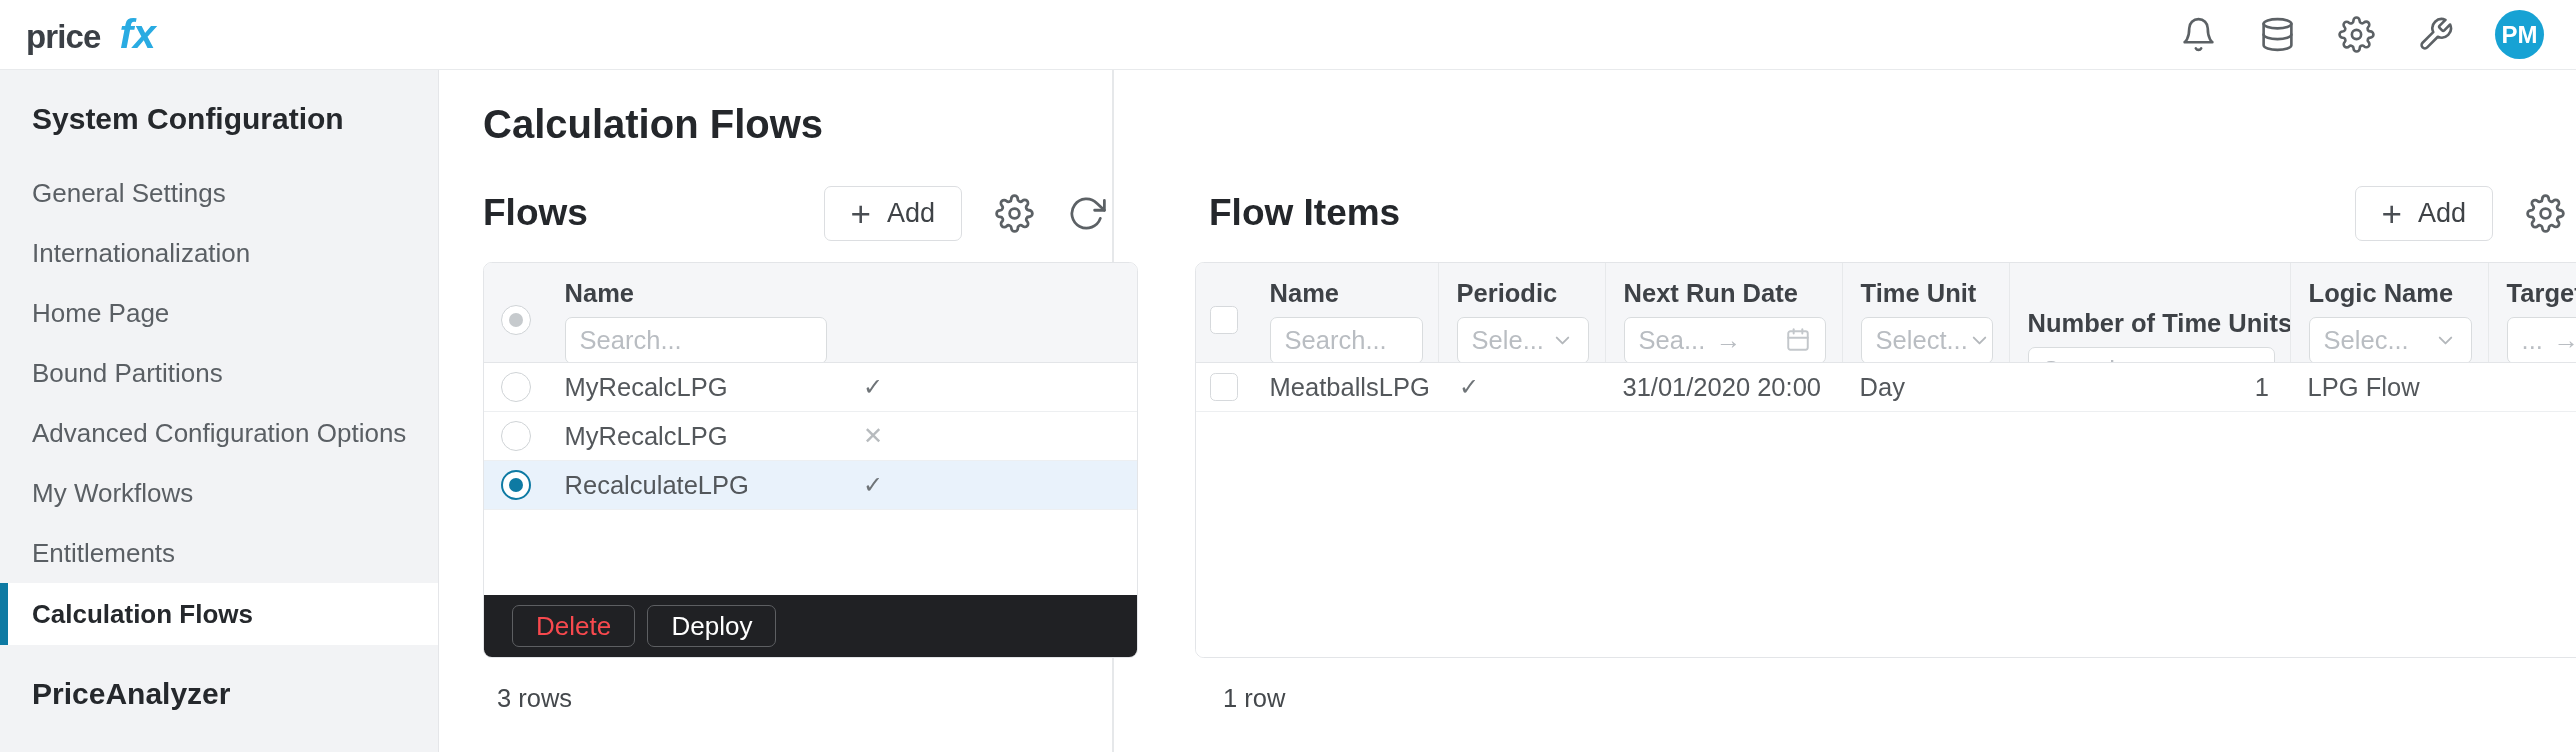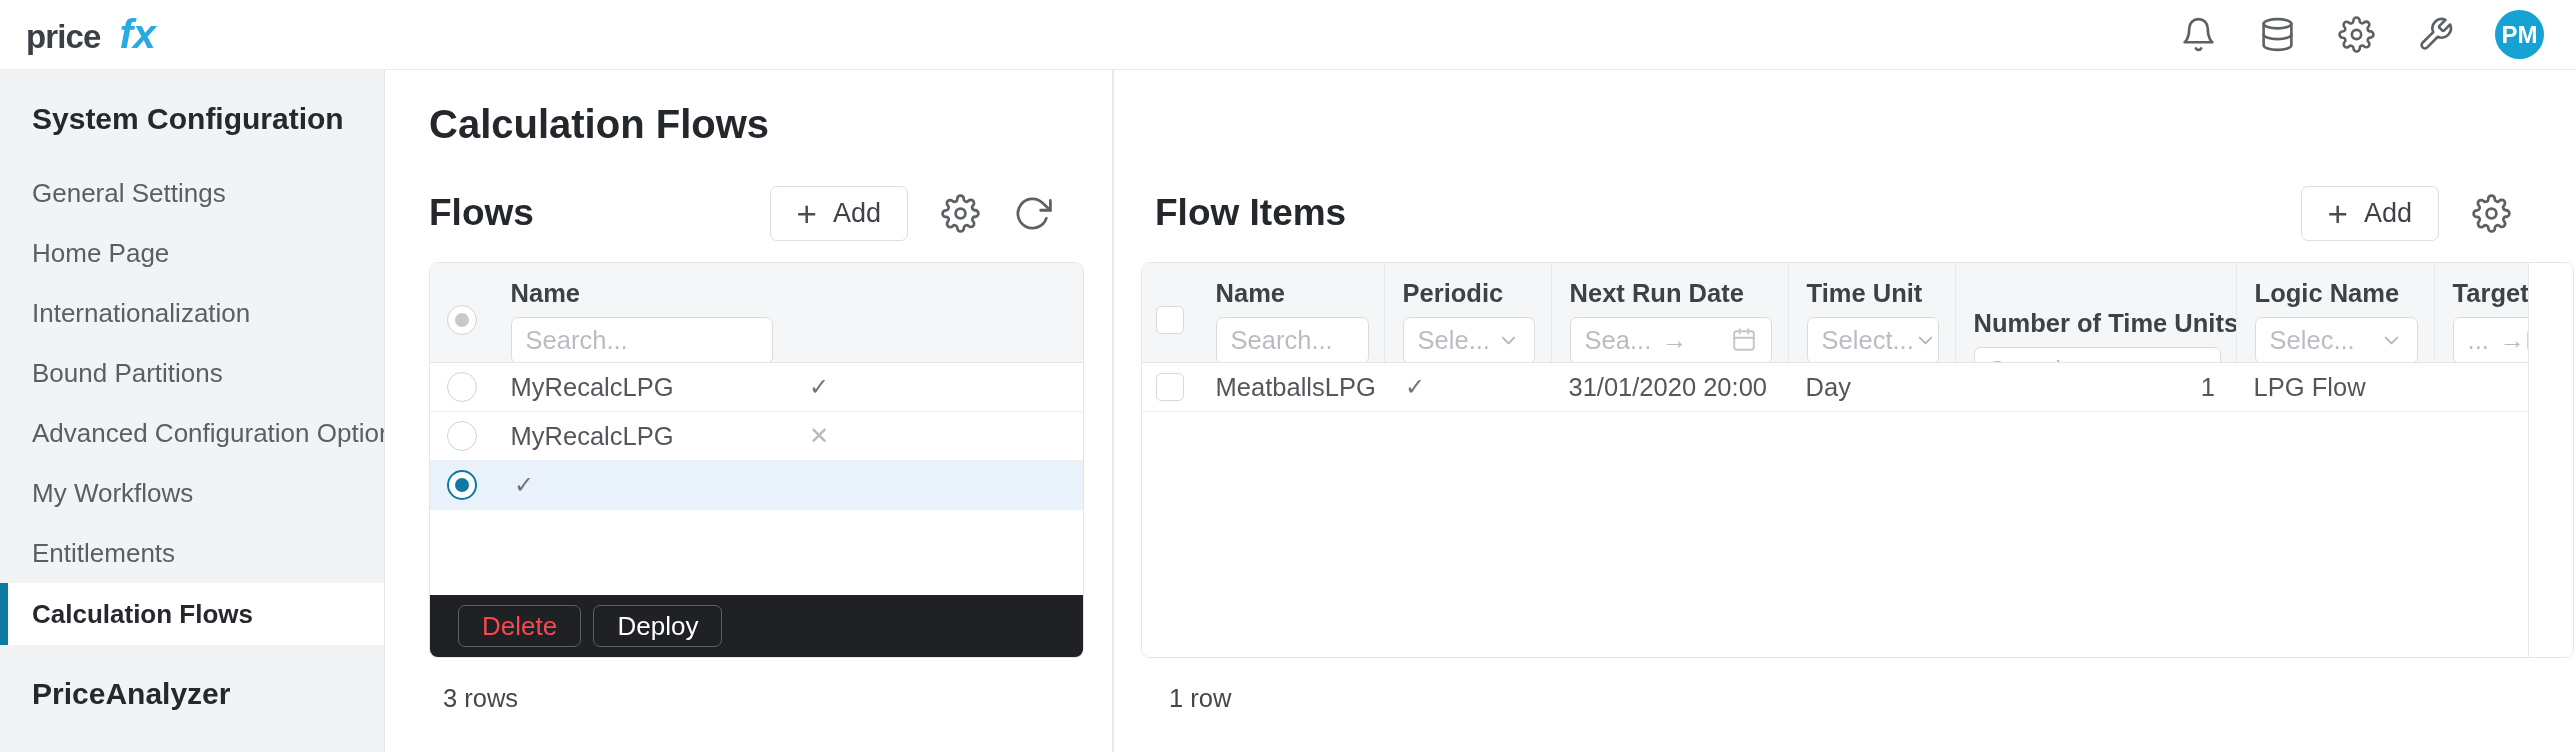--- a/index.html
+++ b/index.html
@@ -23,21 +23,21 @@
   .avatar {
     width: 49px; height: 49px; border-radius: 50%; background: #17a2d4;
     color: #fff; font-weight: bold; font-size: 24px; display: flex;
     align-items: center; justify-content: center; cursor: pointer; letter-spacing: 0;
   }
   
   .app { display: flex; height: 682px; position: relative; }
   .vdivider { position: absolute; left: 1112px; top: 0; bottom: 0; width: 1.8px; background: #e6e8ea; }
   
   .sidebar {
-    width: 385px; background: #f2f3f5; border-right: 1.8px solid #e5e6e9;
+    width: 439px; background: #f2f3f5; border-right: 1.8px solid #e5e6e9;
     padding-top: 32px; flex-shrink: 0; overflow: hidden;
   }
   .side-heading { font-size: 30px; font-weight: bold; color: #25282c; padding: 0 32px; margin-bottom: 28px; line-height: 33px; }
   .side-heading.second { margin-top: 32px; margin-bottom: 23px; }
   .side-item {
     height: 60px; display: flex; align-items: center; padding: 0 32px;
     font-size: 26px; color: #5a5f64; cursor: pointer; white-space: nowrap;
   }
   .side-item.selected {
     background: #fff; border-left: 8px solid #0e7aa3; padding-left: 24px;
@@ -164,22 +164,22 @@
     <span class="avatar">PM</span>
   </div>
 </header>
 
 <div class="app">
   <div class="vdivider"></div>
 
   <aside class="sidebar">
     <div class="side-heading">System Configuration</div>
     <div class="side-item">General Settings</div>
+    <div class="side-item">Internationalization</div>
     <div class="side-item">Home Page</div>
-    <div class="side-item">Internationalization</div>
     <div class="side-item">Bound Partitions</div>
     <div class="side-item">Advanced Configuration Options</div>
     <div class="side-item">My Workflows</div>
     <div class="side-item">Entitlements</div>
     <div class="side-item selected">Calculation Flows</div>
     <div class="side-heading second">PriceAnalyzer</div>
     <div class="side-item">PriceAnalyzer Settings</div>
   </aside>
 
   <main class="main">
@@ -238,20 +238,21 @@
             </div>
             <div class="cell pl f-name">MyRecalcLPG</div>
             <div class="cell mark muted f-draft">✕</div>
           </div>
           <div class="grid-row selected">
             <div class="sel-col f-sel">
               <span class="radio checked">
                   <span class="dot"></span>
                 </span>
             </div>
+            <div class="cell pl f-name">RecalculateLPG</div>
             <div class="cell mark f-draft">✓</div>
           </div>
 
           <div class="grid-filler"></div>
 
           <div class="bulkbar">
             <button class="bulk-btn delete">Delete</button>
             <button class="bulk-btn deploy">Deploy</button>
           </div>
         </div>

